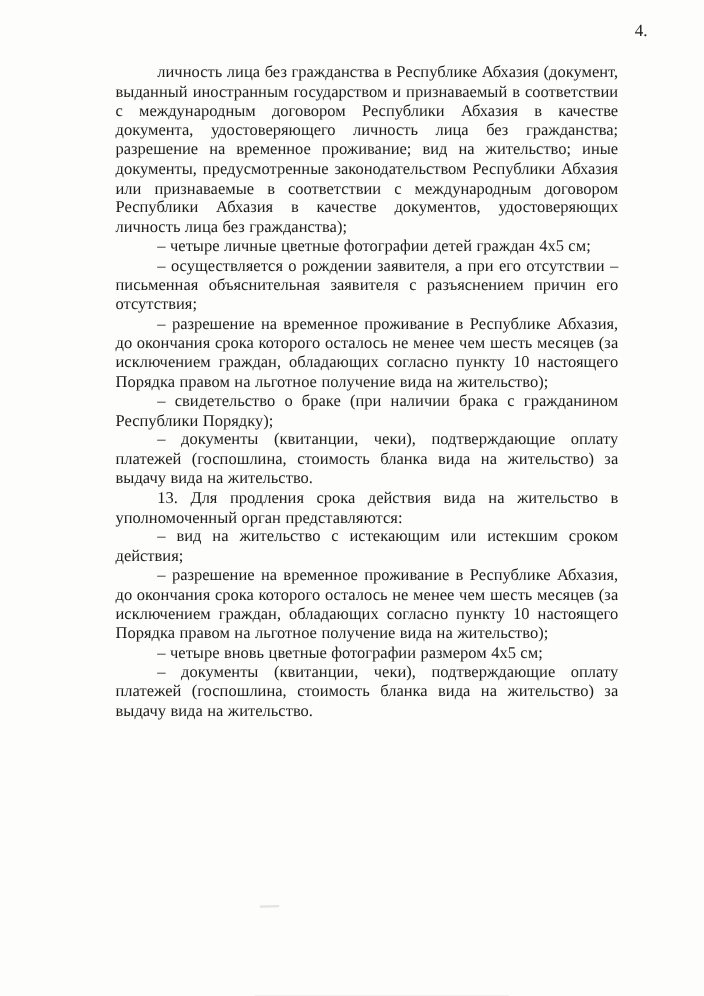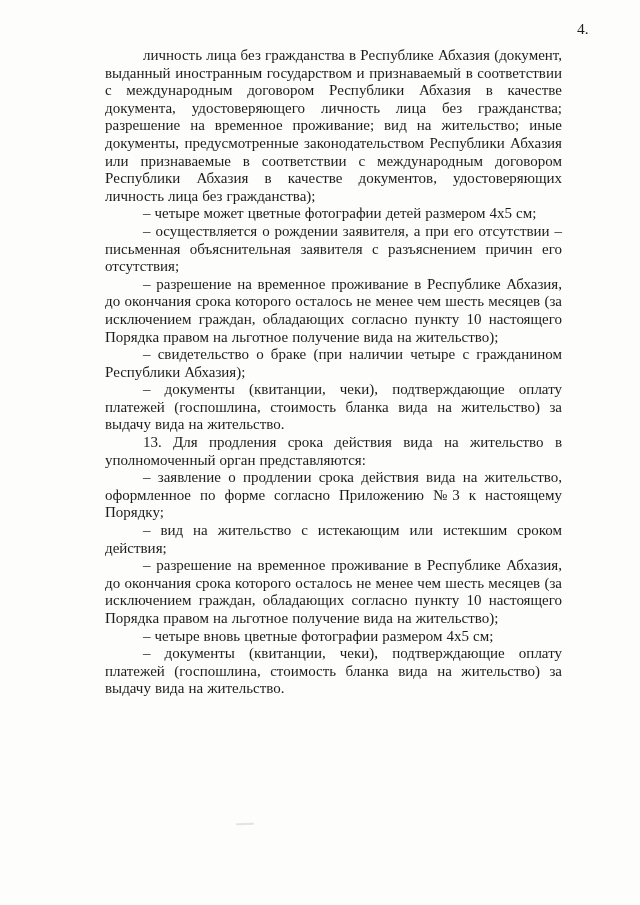--- a/index.html
+++ b/index.html
@@ -21,21 +21,21 @@
   .page-number {
     position: absolute;
     top: 20px;
     left: 577px;
     font-size: 15.5px;
     line-height: 18px;
     color: #1c1c1c;
   }
   .body-text {
     position: absolute;
-    top: 47px;
+    top: 58px;
     left: 105px;
     width: 457px;
     font-size: 15px;
     line-height: 17.6px;
     text-align: justify;
     hyphens: auto;
     -webkit-hyphens: auto;
     word-spacing: 0.3px;
   }
   .body-text p {
@@ -56,27 +56,26 @@
   }
 </style>
 </head>
 <body>
 
 <div class="page">
   <div class="page-number">4.</div>
 
   <div class="body-text" lang="ru">
     <p>личность лица без гражданства в Республике Абхазия (документ, выданный иностранным государством и признаваемый в соответствии с международным договором Республики Абхазия в качестве документа, удостоверяющего личность лица без гражданства; разрешение на временное проживание; вид на жительство; иные документы, предусмотренные законодательством Республики Абхазия или признаваемые в соответствии с международным договором Республики Абхазия в качестве документов, удостоверяющих личность лица без гражданства);</p>
-    <p>– четыре может цветные фотографии детей размером 4х5 см;</p>
+    <p>– четыре личные цветные фотографии детей граждан 4х5 см;</p>
     <p>– осуществляется о рождении заявителя, а при его отсутствии – письменная объяснительная заявителя с разъяснением причин его отсутствия;</p>
     <p>– разрешение на временное проживание в Республике Абхазия, до окончания срока которого осталось не менее чем шесть месяцев (за исключением граждан, обладающих согласно пункту 10 настоящего Порядка правом на льготное получение вида на жительство);</p>
-    <p>– свидетельство о браке (при наличии четыре с гражданином Республики Абхазия);</p>
+    <p>– свидетельство о браке (при наличии брака с гражданином Республики Порядку);</p>
     <p>– документы (квитанции, чеки), подтверждающие оплату платежей (госпошлина, стоимость бланка вида на жительство) за выдачу вида на жительство.</p>
     <p>13. Для продления срока действия вида на жительство в уполномоченный орган представляются:</p>
-    <p>– заявление о продлении срока действия вида на жительство, оформленное по форме согласно Приложению №3 к настоящему Порядку;</p>
     <p>– вид на жительство с истекающим или истекшим сроком действия;</p>
     <p>– разрешение на временное проживание в Республике Абхазия, до окончания срока которого осталось не менее чем шесть месяцев (за исключением граждан, обладающих согласно пункту 10 настоящего Порядка правом на льготное получение вида на жительство);</p>
     <p>– четыре вновь цветные фотографии размером 4х5 см;</p>
     <p>– документы (квитанции, чеки), подтверждающие оплату платежей (госпошлина, стоимость бланка вида на жительство) за выдачу вида на жительство.</p>
   </div>
 
   <div class="scan-artifact"></div>
 </div>
 
 </body></html>

